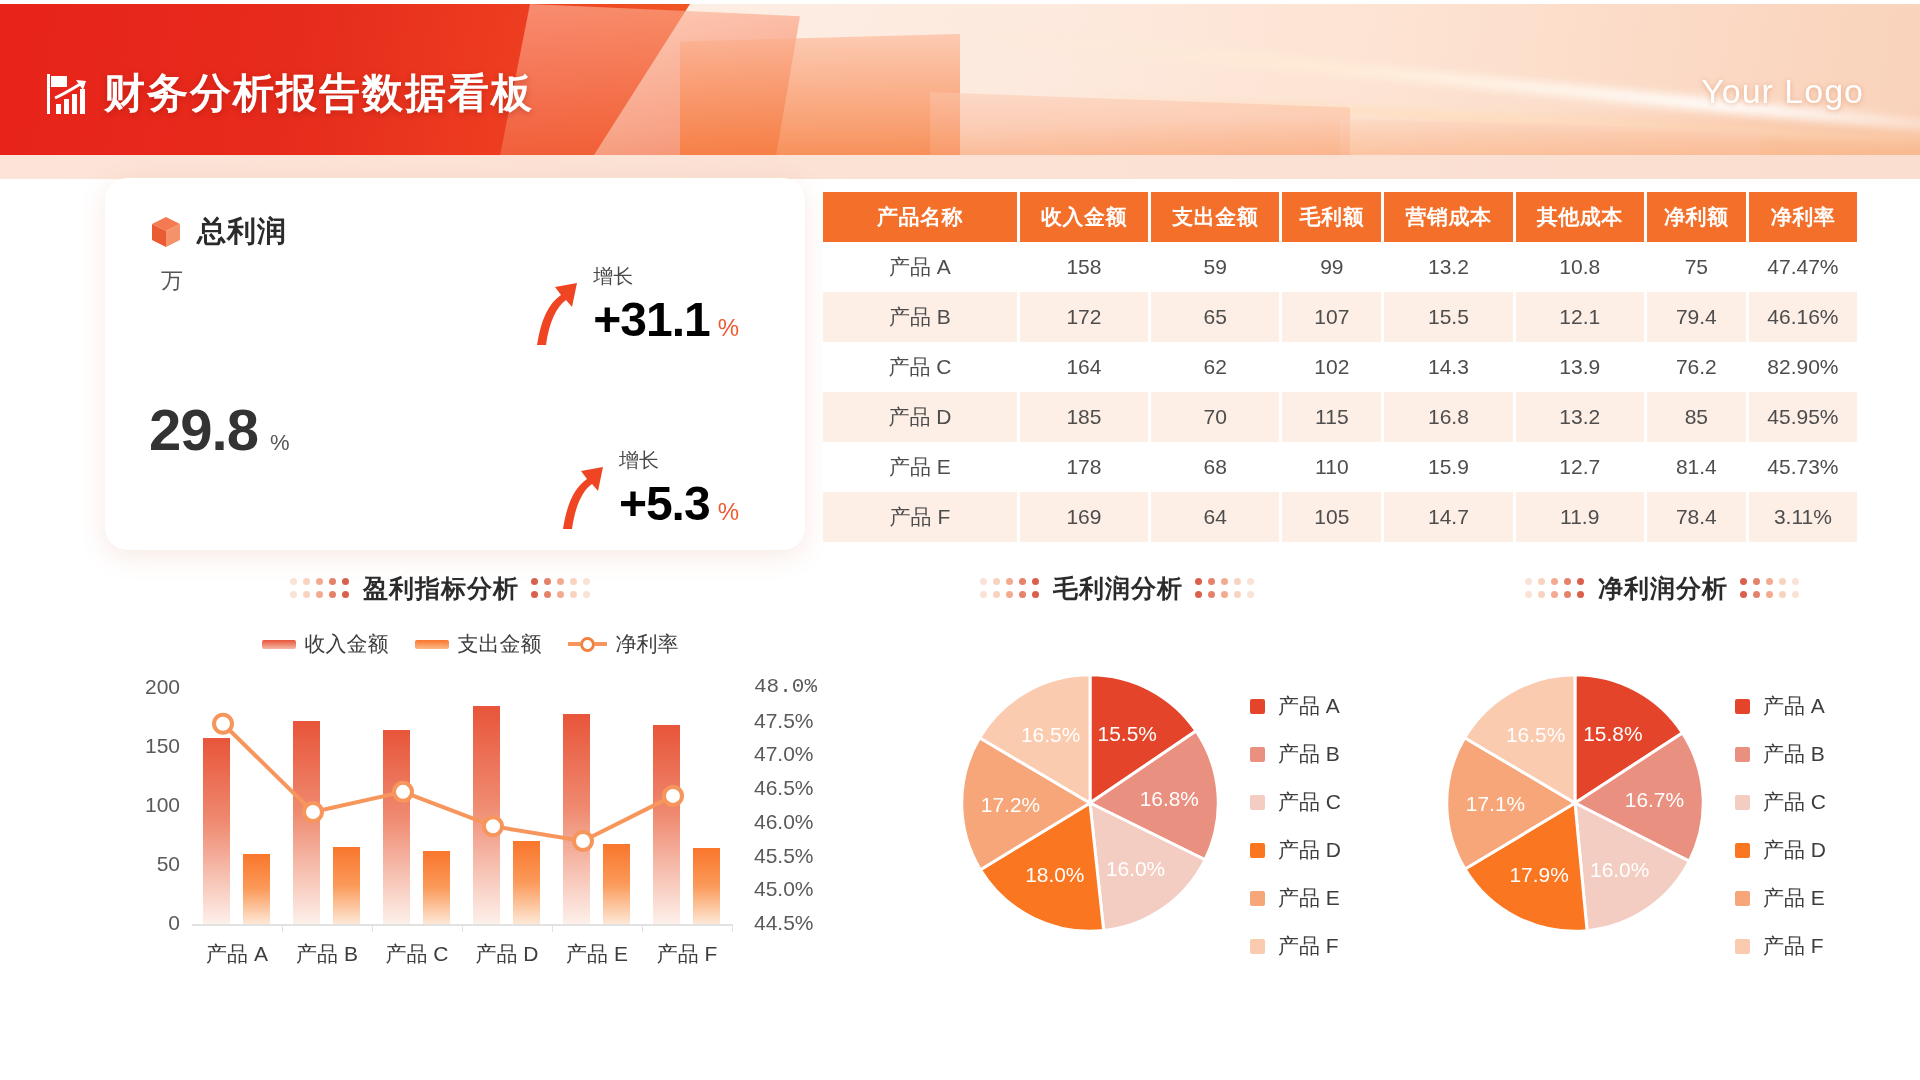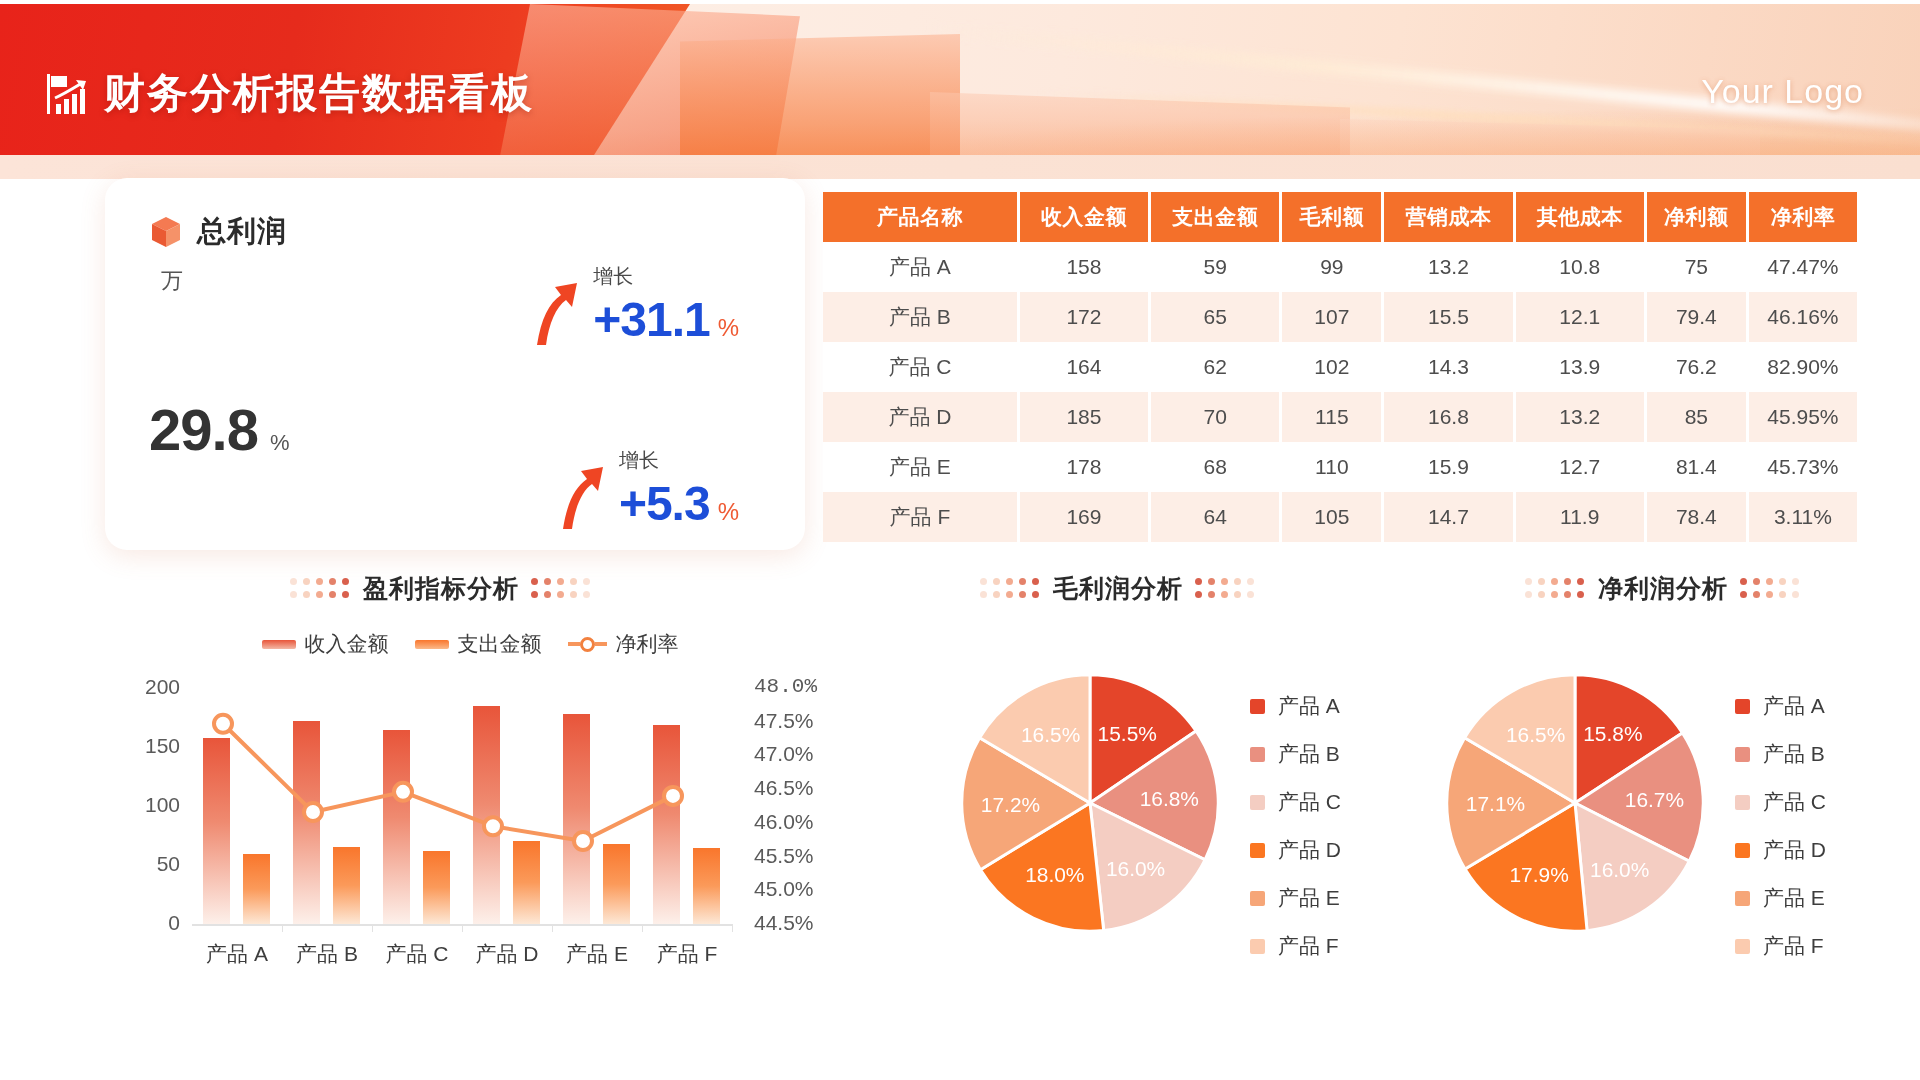--- a/index.html
+++ b/index.html
@@ -94,21 +94,21 @@
   .cube { width: 34px; height: 34px; display: block; }
   .kpi-label { font-size: 29px; font-weight: 700; color: #2b2b2b; letter-spacing: 1px; }
   .kpi-valrow { display: flex; align-items: baseline; margin-top: 14px; }
   .kpi-value { font-size: 58px; font-weight: 700; color: #333333; letter-spacing: -1px; }
   .kpi-unit { font-size: 22px; color: #555; margin-left: 12px; font-weight: 400; }
   .kpi-growth { position: absolute; right: 26px; top: 26px; display: flex; align-items: flex-end; gap: 10px; margin-top: 25px; }
   .arrow-up { width: 58px; height: 78px; }
   .growth-txt { display: flex; flex-direction: column; }
   .growth-label { font-size: 20px; color: #4a4a4a; margin-bottom: 2px; }
   .growth-val-row { display: flex; align-items: baseline; }
-  .growth-val { font-size: 48px; font-weight: 700; color: #1d4ed8; letter-spacing: -1px; }
+  .growth-val { font-size: 48px; font-weight: 700; color: #000000; letter-spacing: -1px; }
   .growth-pct { font-size: 24px; color: #ef5a33; margin-left: 8px; }
 
   
   .table-wrap { position: absolute; left: 820px; top: 192px; width: 1040px; }
   table { border-collapse: separate; border-spacing: 3px 0; width: 100%; }
   th {
     background: #f4702a; color: #ffffff; font-size: 21px; font-weight: 700;
     padding: 11px 4px; text-align: center; letter-spacing: .5px;
   }
   td { font-size: 21px; color: #4d4d4d; text-align: center; padding: 11px 4px; background: #fff; }

